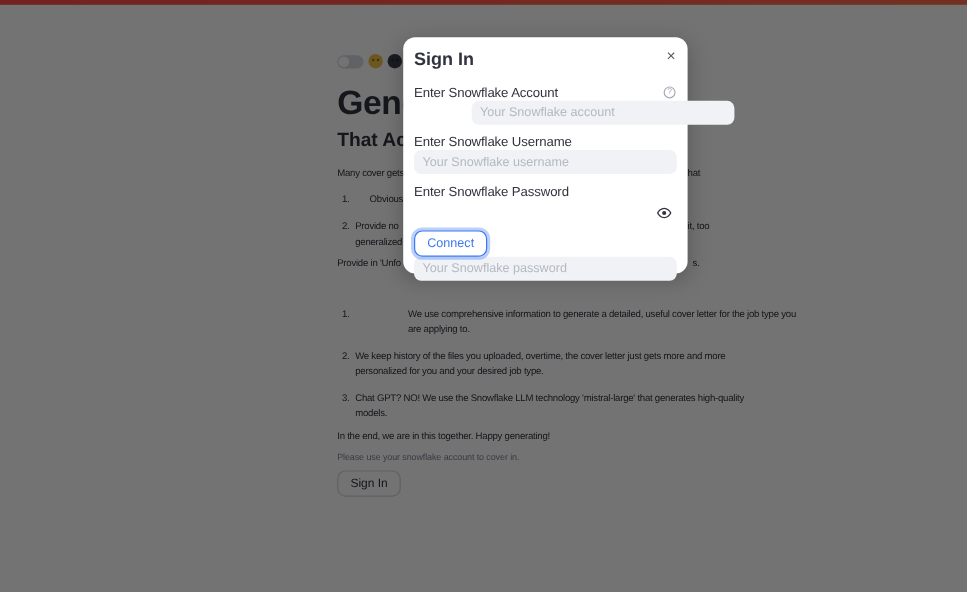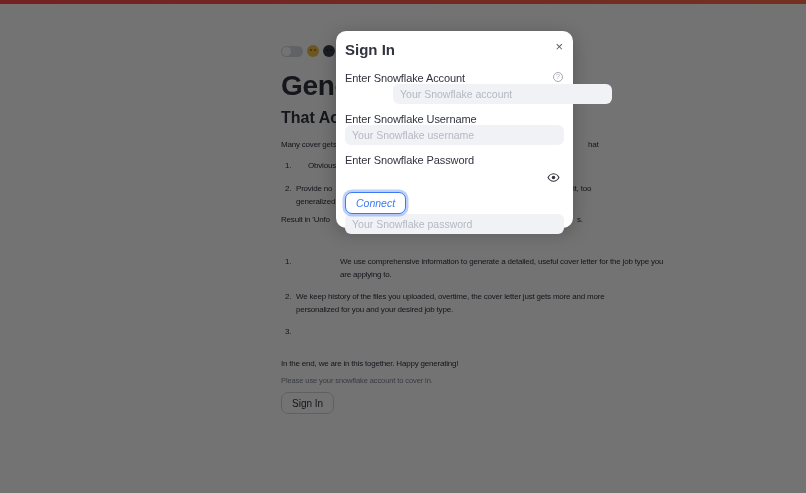--- a/index.html
+++ b/index.html
@@ -48,62 +48,63 @@
                 border-radius:50%; color:#a6abb6; font-size:7px; line-height:8px; text-align:center; cursor:pointer; }
   .dlg-input { position:absolute; left:9px; width:219px; height:20px; background:#f0f2f6; border:none;
                border-radius:6px; padding:0 7px; font-size:10.5px; color:#31333f;
                font-family:"Liberation Sans","DejaVu Sans",sans-serif; }
   .dlg-input::placeholder { color:#b4b9c3; }
   .eye-btn { position:absolute; right:13px; top:139px; width:14px; height:14px; background:none; border:none;
              padding:0; cursor:pointer; display:flex; align-items:center; justify-content:center; }
   .connect-btn { position:absolute; left:9px; top:161px; height:22px; padding:0 10px; background:#ffffff;
                  border:1px solid #3d79f2; border-radius:7px; color:#3d79f2; font-size:10.5px;
                  box-shadow:0 0 0 2.5px rgba(61,121,242,0.35); cursor:pointer;
-                 font-family:"Liberation Sans","DejaVu Sans",sans-serif;font-style:italic; }
+                 font-family:"Liberation Sans","DejaVu Sans",sans-serif; }
 </style>
 </head>
 <body>
 
 <div class="stage">
 
   <div class="deco-bar"></div>
 
   <div class="toggle-row">
     <div class="toggle">
         <div class="knob"></div>
       </div>
     <span class="emoji sun"></span>
     <span class="emoji moon"></span>
   </div>
 
   <div class="h1">Gene</div>
   <div class="h3">That Actu</div>
 
   <div class="bg-text" style="left:281px; top:138px;">Many cover gets</div>
-  <div class="bg-text frag-right" style="left:588px; top:138px;text-align:center;">hat</div>
+  <div class="bg-text frag-right" style="left:573px; top:138px;text-align:center;">hat</div>
 
   <div class="bg-text num" style="left:285px; top:159px;">1.</div>
   <div class="bg-text" style="left:308px; top:159px;">Obviously i</div>
 
   <div class="bg-text num" style="left:285px; top:182px;">2.</div>
   <div class="bg-text" style="left:296px; top:182px;">Provide no</div>
   <div class="bg-text" style="left:296px; top:195px;text-align:center;">generalized</div>
   <div class="bg-text frag-right" style="left:573px; top:182px;">it, too</div>
 
-  <div class="bg-text" style="left:281px; top:213px;">Result in 'Unfo</div>
+  <div class="bg-text" style="left:281px; top:213px;">Provide in 'Unfo</div>
   <div class="bg-text frag-right" style="left:577px; top:213px;">s.</div>
 
 
   <div class="bg-text num" style="left:285px; top:255px;">1.</div>
   <div class="bg-text li-text" style="top:255px;margin-left:44px;">We use comprehensive information to generate a detailed, useful cover letter for the job type you are applying to.</div>
 
   <div class="bg-text num" style="left:285px; top:290px;">2.</div>
   <div class="bg-text li-text" style="top:290px;">We keep history of the files you uploaded, overtime, the cover letter just gets more and more personalized for you and your desired job type.</div>
 
   <div class="bg-text num" style="left:285px; top:325px;">3.</div>
+  <div class="bg-text li-text" style="top:325px;">Chat GPT? NO! We use the Snowflake LLM technology 'mistral-large' that generates high-quality models.</div>
 
   <div class="bg-text" style="left:281px; top:357px;">In the end, we are in this together. Happy generating!</div>
 
   <div class="caption">Please use your snowflake account to cover in.</div>
   <button class="page-signin-btn">Sign In</button>
 
   <div class="overlay"></div>
 
   <div class="dialog">
     <div class="dlg-title">Sign In</div>

